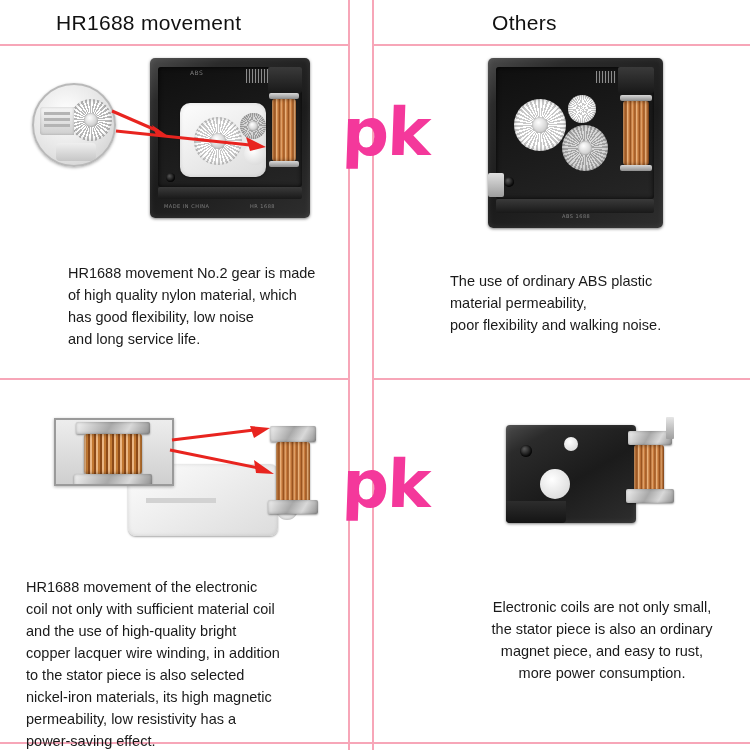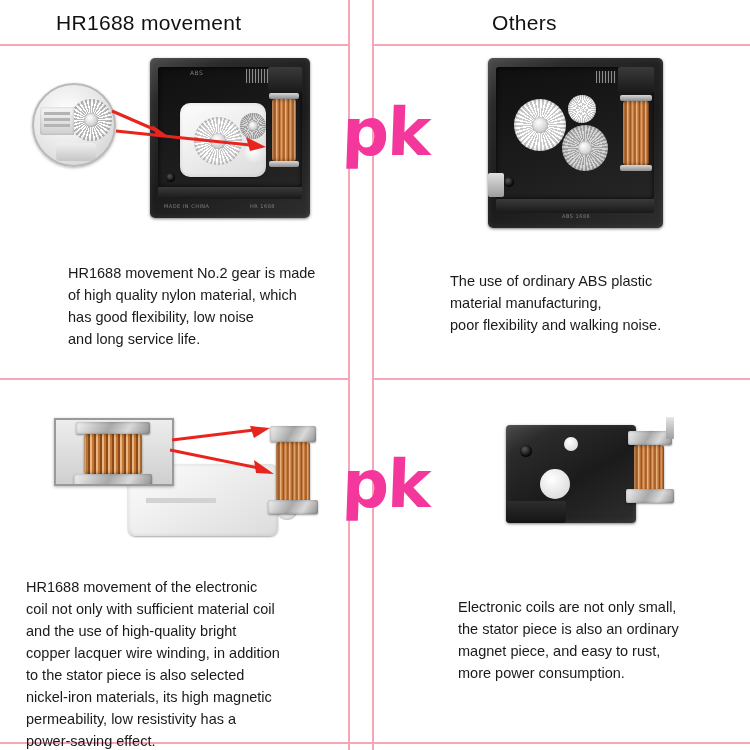--- a/index.html
+++ b/index.html
@@ -256,21 +256,21 @@
     <div class="emboss" style="left:92px; top:158px; font-size:5px;">ABS 1688</div>
     <div class="tab" style="left:18px; top:118px; width:16px; height:24px; background:linear-gradient(180deg,#e0e0e0,#9d9d9d);"></div>
     <div class="screwhole" style="left:34px; top:122px; width:10px; height:10px;"></div>
   </div>
 
   <div class="caption" style="left:28px; top:262px; width:312px;margin-left:40px;">HR1688 movement No.2 gear is made
 of high quality nylon material, which
 has good flexibility, low noise
 and long service life.</div>
   <div class="caption" style="left:450px; top:270px; width:292px;">The use of ordinary ABS plastic
-material manufacturing,
+material permeability,
 poor flexibility and walking noise.</div>
 
   <div class="photo" style="left:18px; top:402px; width:320px; height:148px;">
 
     <div class="plate" style="left:110px; top:62px; width:150px; height:72px; border-radius:8px;"></div>
     <div class="dot-white" style="left:258px; top:96px; width:22px; height:22px; box-shadow:inset 0 0 3px rgba(0,0,0,.25);"></div>
     <div style="position:absolute; left:128px; top:96px; width:70px; height:5px; background:#d2d2d2;"></div>
 
     <div class="metal" style="left:252px; top:24px; width:46px; height:16px;"></div>
     <div class="coil" style="left:258px; top:40px; width:34px; height:62px;"></div>
@@ -311,18 +311,18 @@
   </div>
 
   <div class="caption" style="left:26px; top:540px; width:316px;margin-top:36px;">HR1688 movement of the electronic
 coil not only with sufficient material coil
  and the use of high-quality bright
 copper lacquer wire winding, in addition
 to the stator piece is also selected
 nickel-iron materials, its high magnetic
 permeability, low resistivity has a
 power-saving effect.</div>
-  <div class="caption" style="left:458px; top:596px; width:288px;">Electronic coils are not only small,
+  <div class="caption" style="left:458px; top:596px; width:288px;text-align:center;">Electronic coils are not only small,
  the stator piece is also an ordinary
 magnet piece, and easy to rust,
 more power consumption.</div>
 
 </div>
 
 </body></html>

